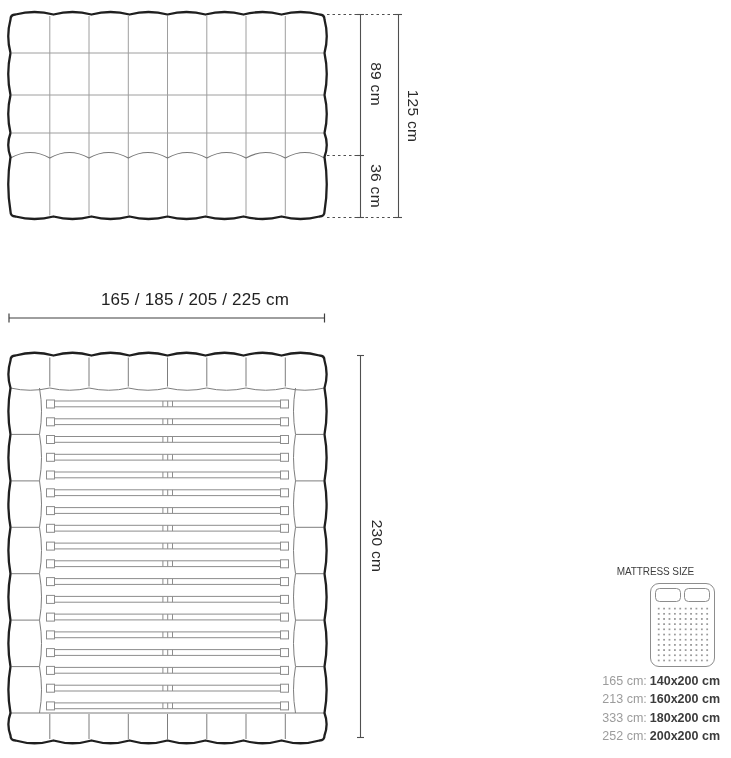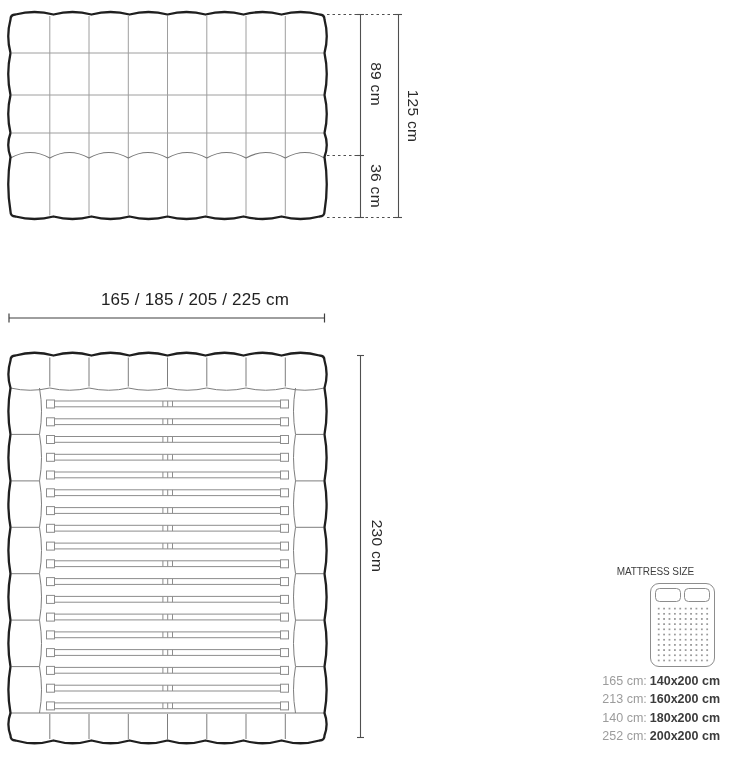--- a/index.html
+++ b/index.html
@@ -254,21 +254,21 @@
     </div>
 
     <div class="size-table">
       <div class="size-row">
         <span class="size-label">165 cm:</span><span class="size-value">140x200 cm</span>
       </div>
       <div class="size-row">
         <span class="size-label">213 cm:</span><span class="size-value">160x200 cm</span>
       </div>
       <div class="size-row">
-        <span class="size-label">140 cm:</span><span class="size-value">180x200 cm</span>
+        <span class="size-label">333 cm:</span><span class="size-value">180x200 cm</span>
       </div>
       <div class="size-row">
         <span class="size-label">252 cm:</span><span class="size-value">200x200 cm</span>
       </div>
     </div>
   </div>
 
 </div>
 
 </body></html>

